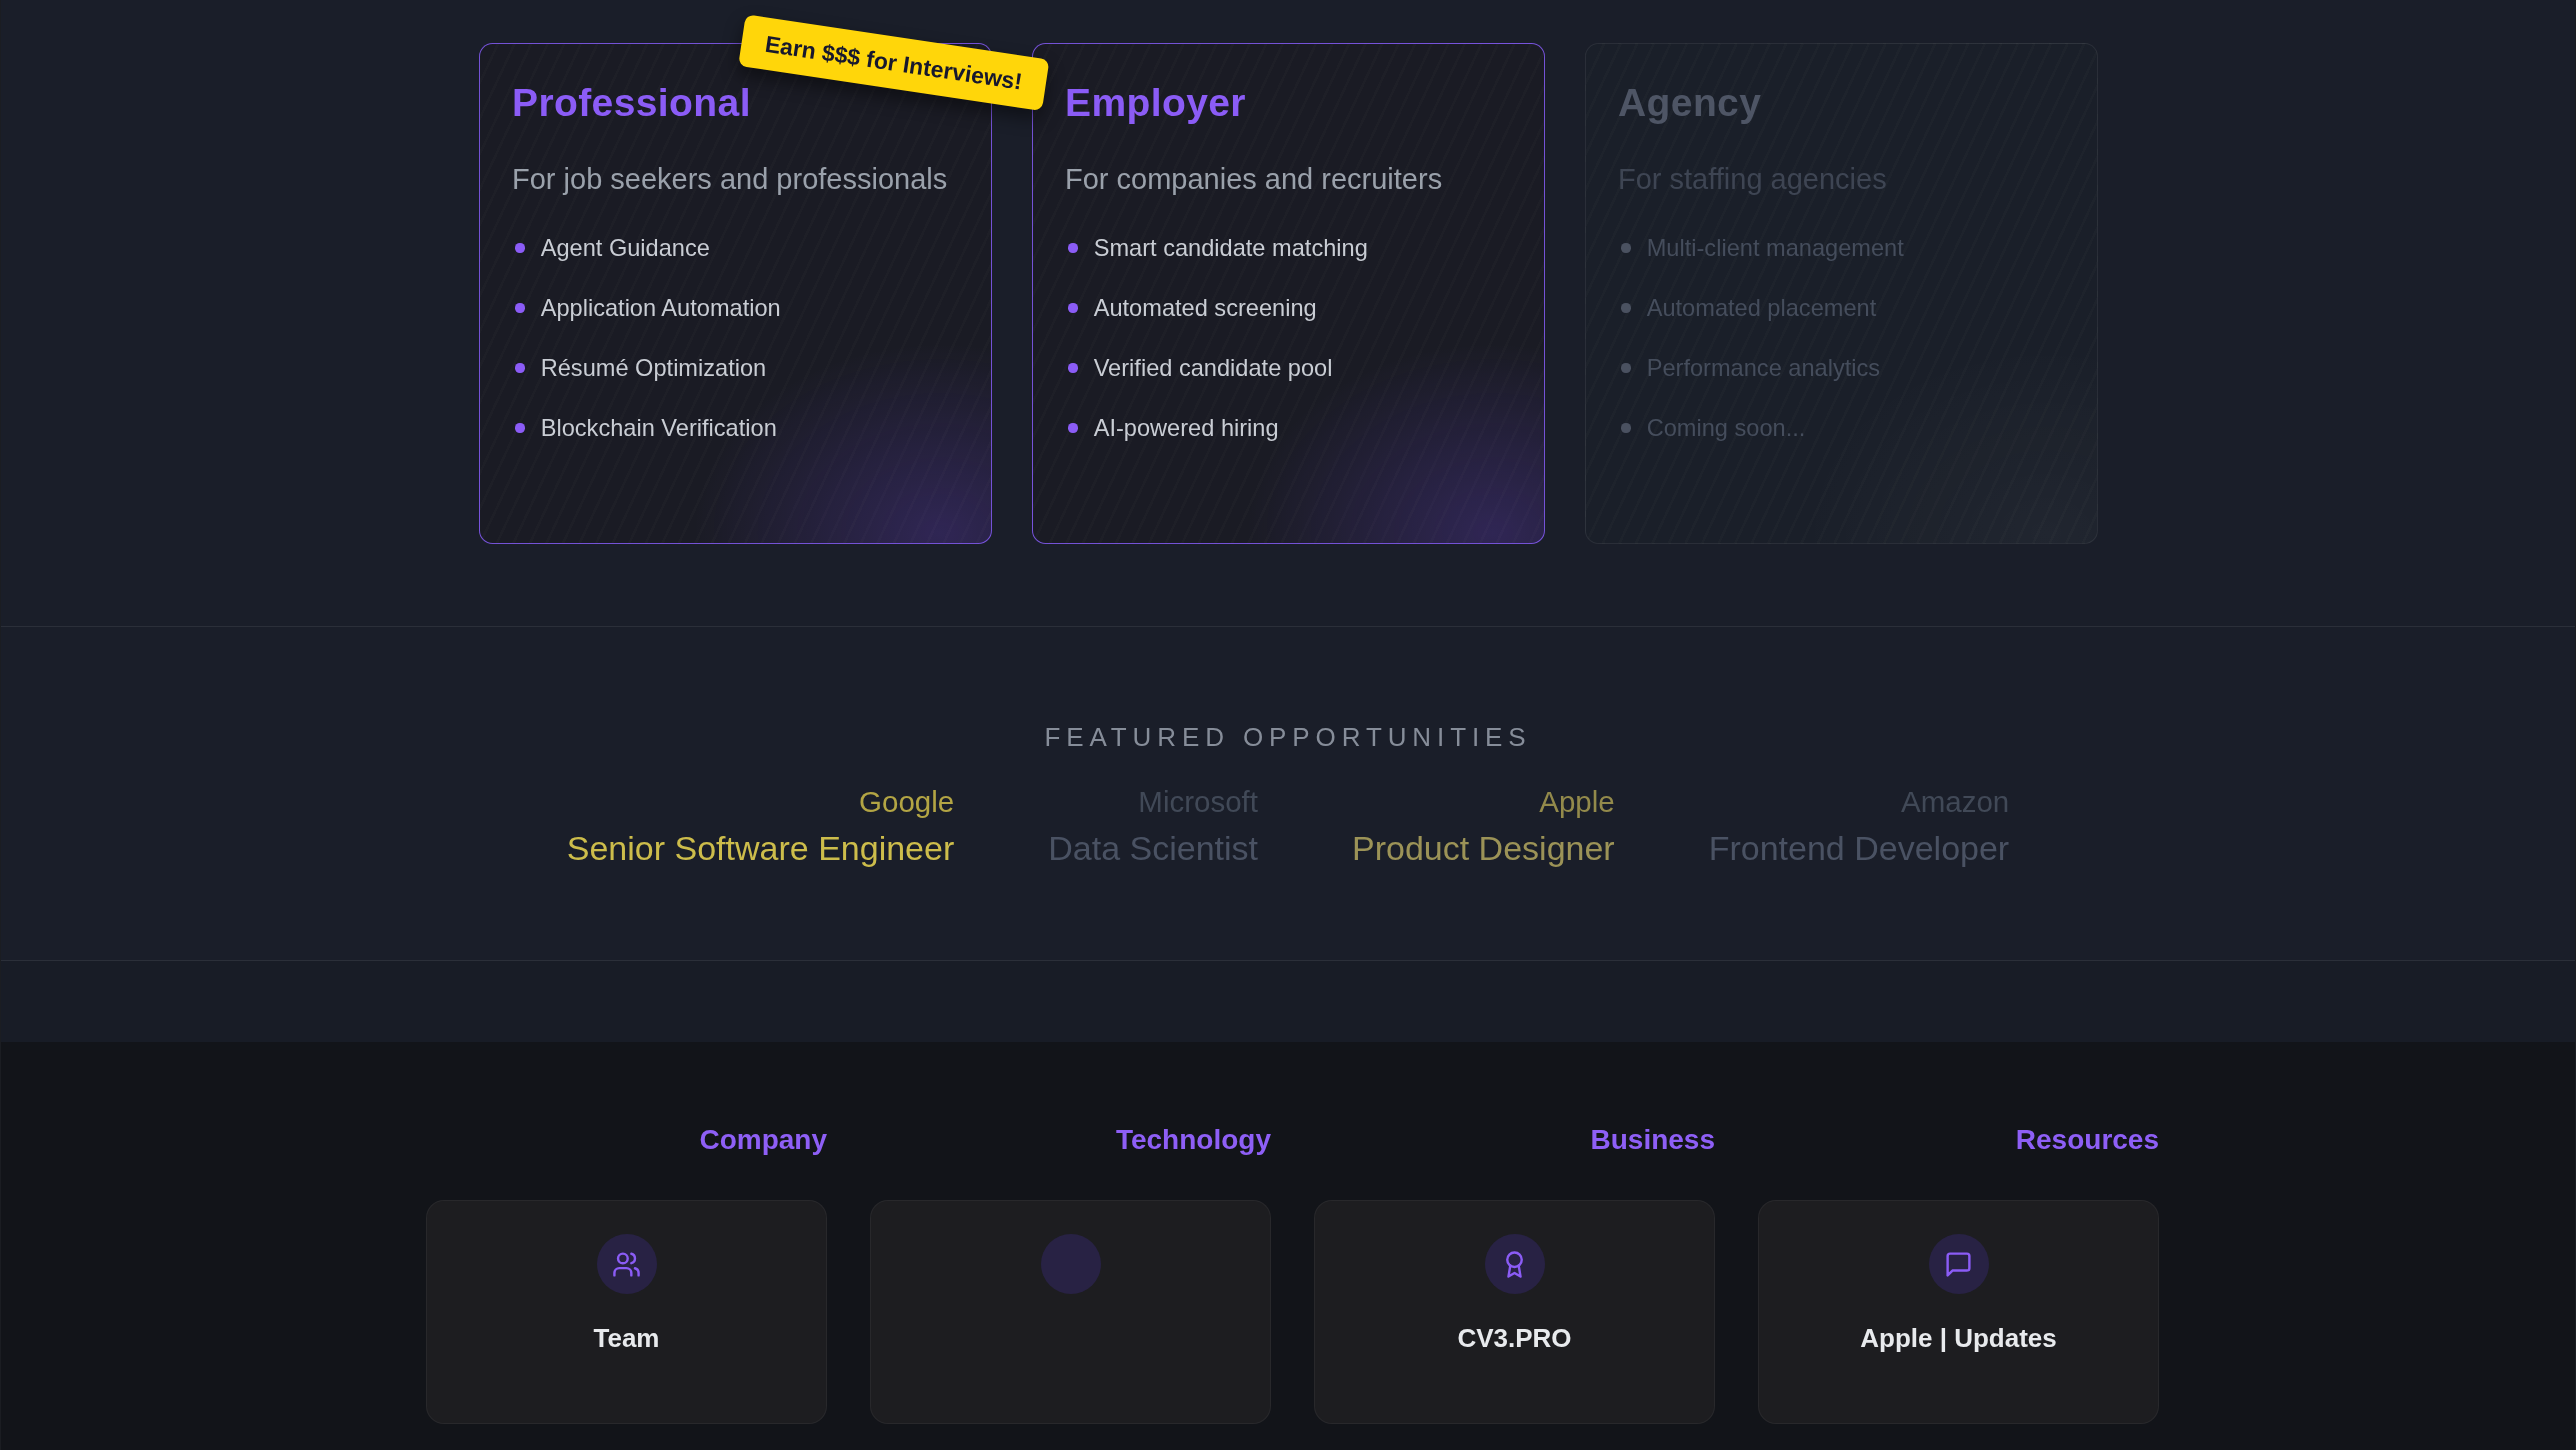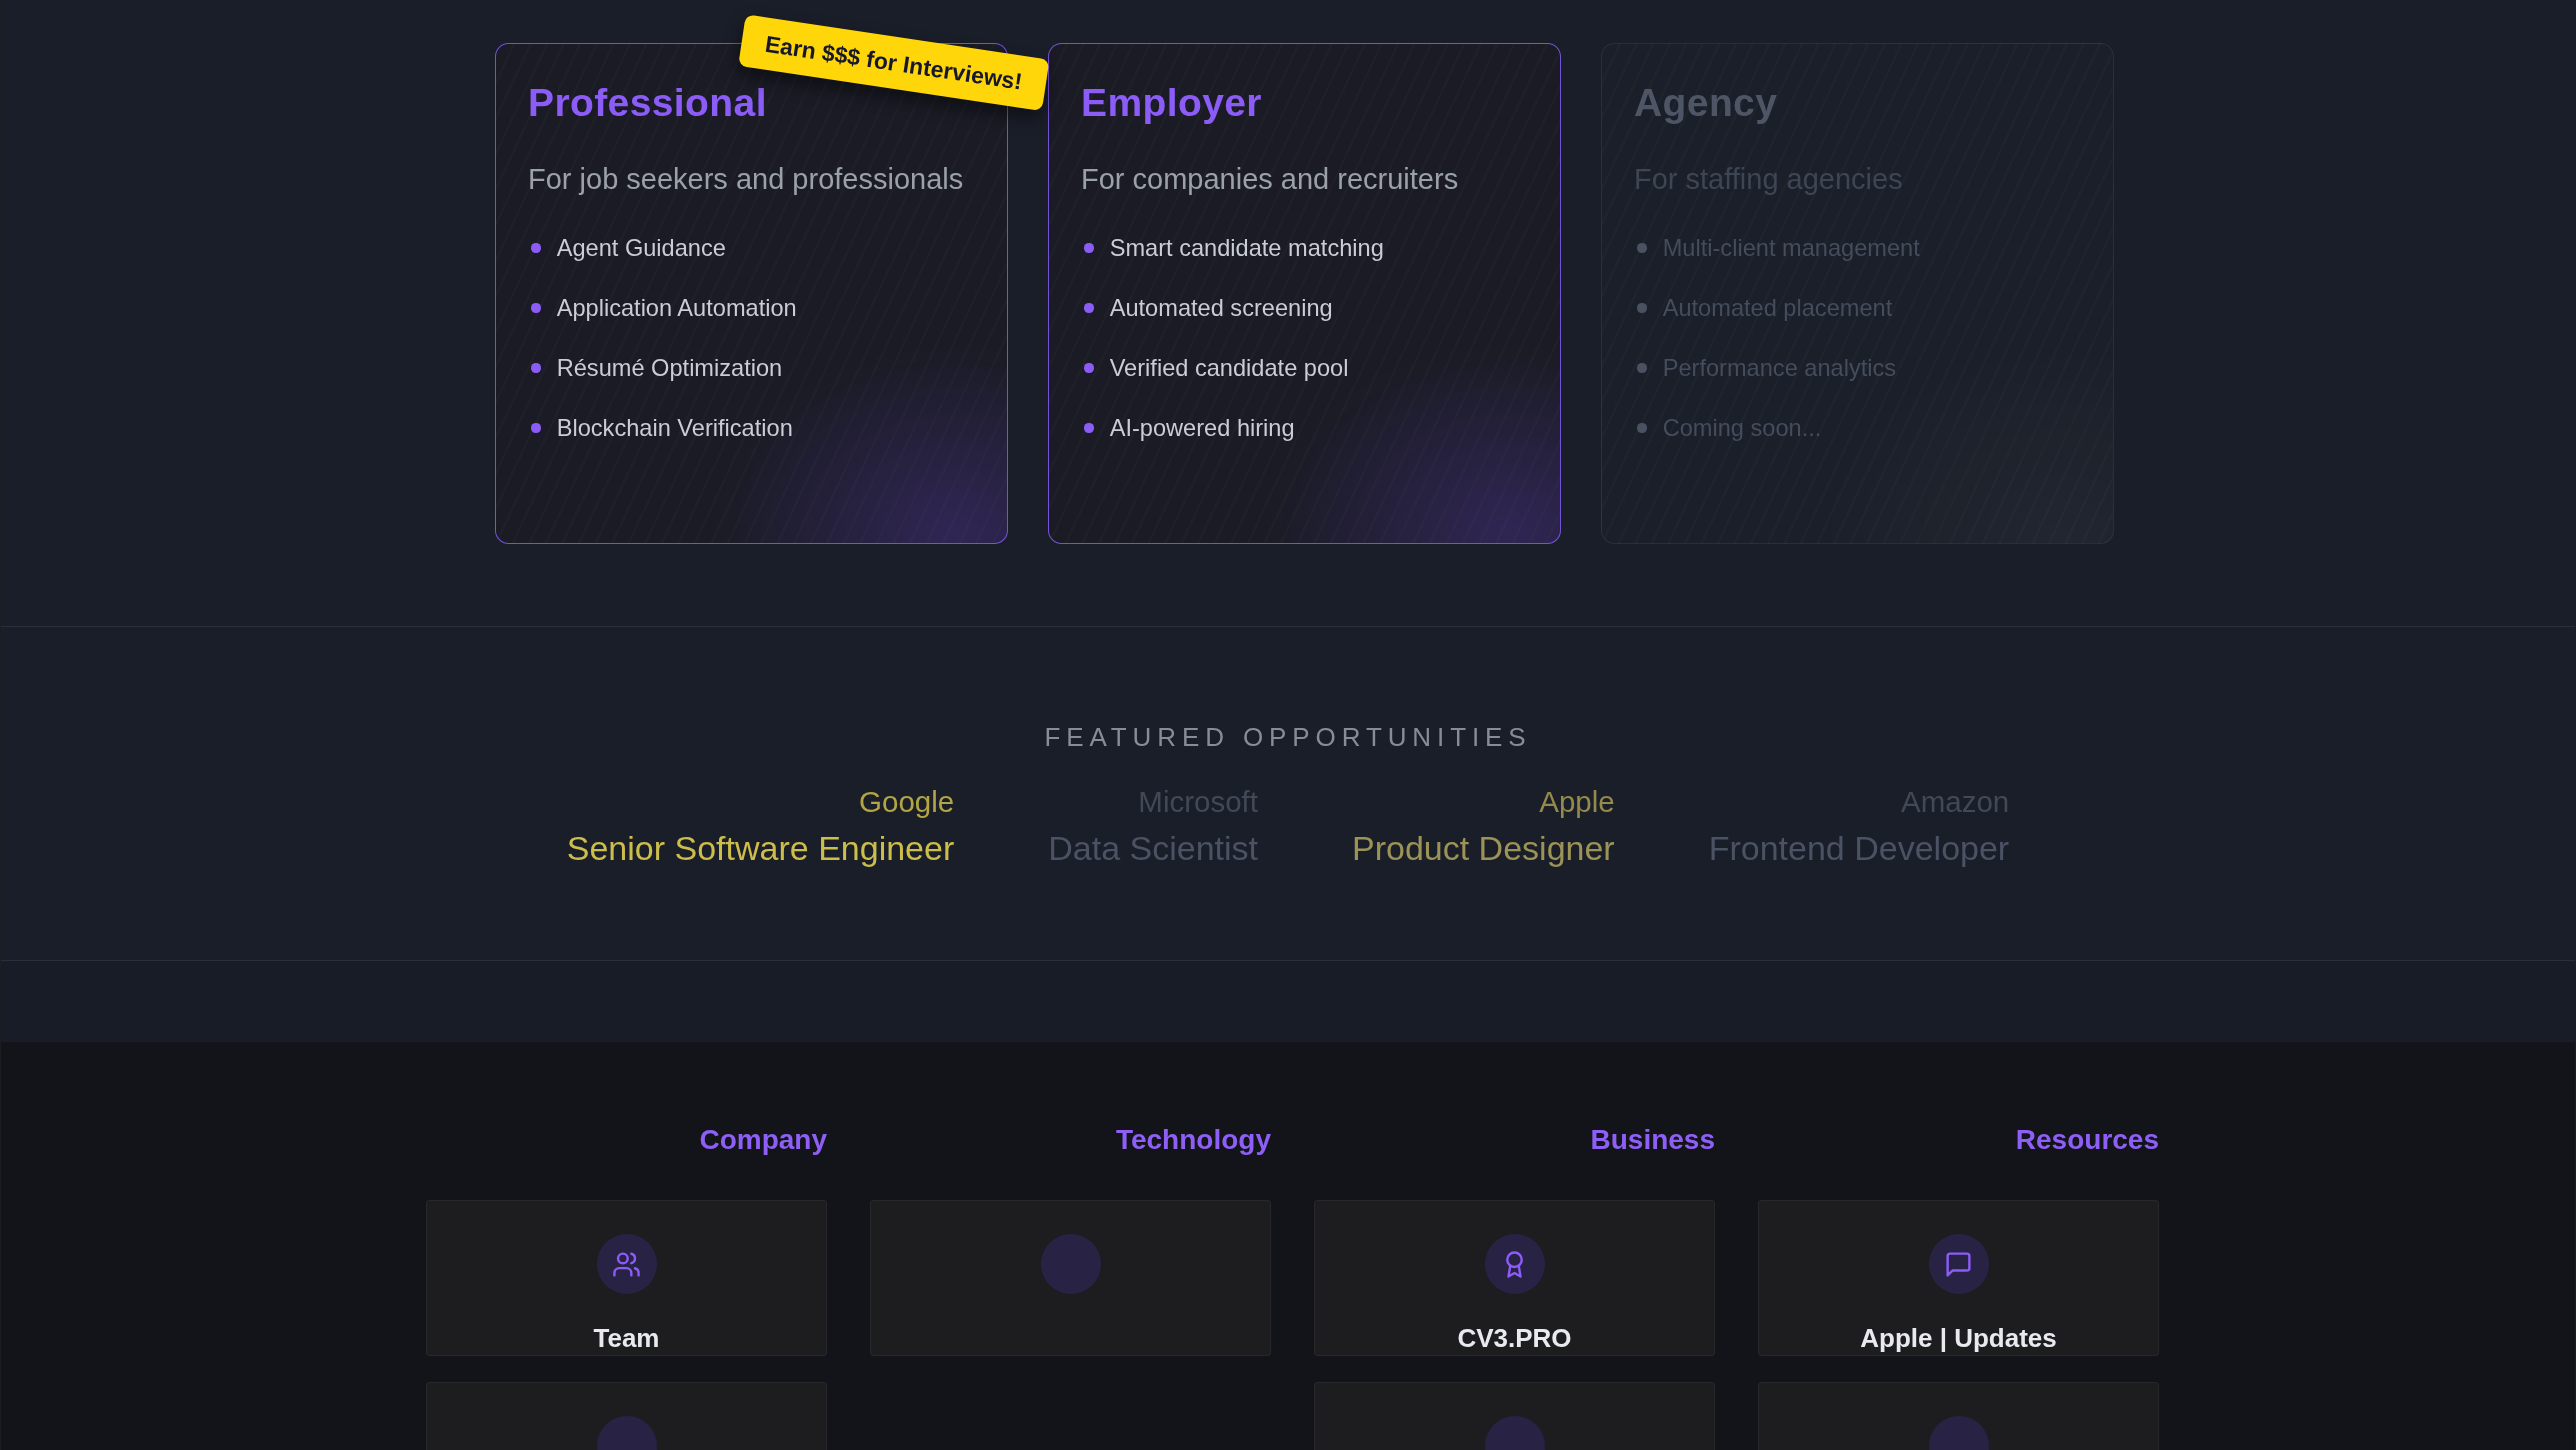--- a/index.html
+++ b/index.html
@@ -13,21 +13,21 @@
   .page { width:2576px; height:1450px; position:relative; border-left:0.8px solid rgba(255,255,255,0.04); border-right:0.8px solid rgba(255,255,255,0.04); }
 
   
   .plans-section {
     position:relative;
     height:627px;
     background:#1a1e29;
     border-bottom:0.8px solid rgba(255,255,255,0.08);
   }
   .plans-row {
-    position:absolute; left:494px; top:43px;
+    position:absolute; left:478px; top:43px;
     display:flex; gap:40px;
   }
   .plan-card {
     width:513px; height:501px;
     border-radius:13.5px;
     border:1.7px solid rgba(133,92,246,0.85);
     padding:37px 32px;
     background:
       radial-gradient(ellipse 362px 278px at 90% 98%, rgba(124,77,255,0.22), transparent 68%),
       repeating-linear-gradient(115deg, rgba(255,255,255,0.014) 0 2.5px, transparent 2.5px 15px),
@@ -85,21 +85,21 @@
   .spacer-band { height:81px; background:#181c26; }
 
   
   .footer { height:407px; background:#121419; position:relative; }
   .footer-grid {
     position:absolute; left:425px; top:82px;
     display:grid; grid-template-columns:repeat(4, 401px); column-gap:43px;
   }
   .footer-heading { font-size:28px; font-weight:bold; color:#8e5ff6; margin-bottom:44px;text-align:right; }
   .footer-card {
-    height:156px; border-radius:4px;
+    height:224px; border-radius:18px;
     background:#1d1d20;
     border:0.8px solid rgba(255,255,255,0.05);
     display:flex; flex-direction:column; align-items:center;
     padding-top:33px;
     cursor:pointer;
   }
   .footer-card + .footer-card { margin-top:26px; }
   .icon-badge {
     width:60px; height:60px; border-radius:50%;
     background:#282244;

